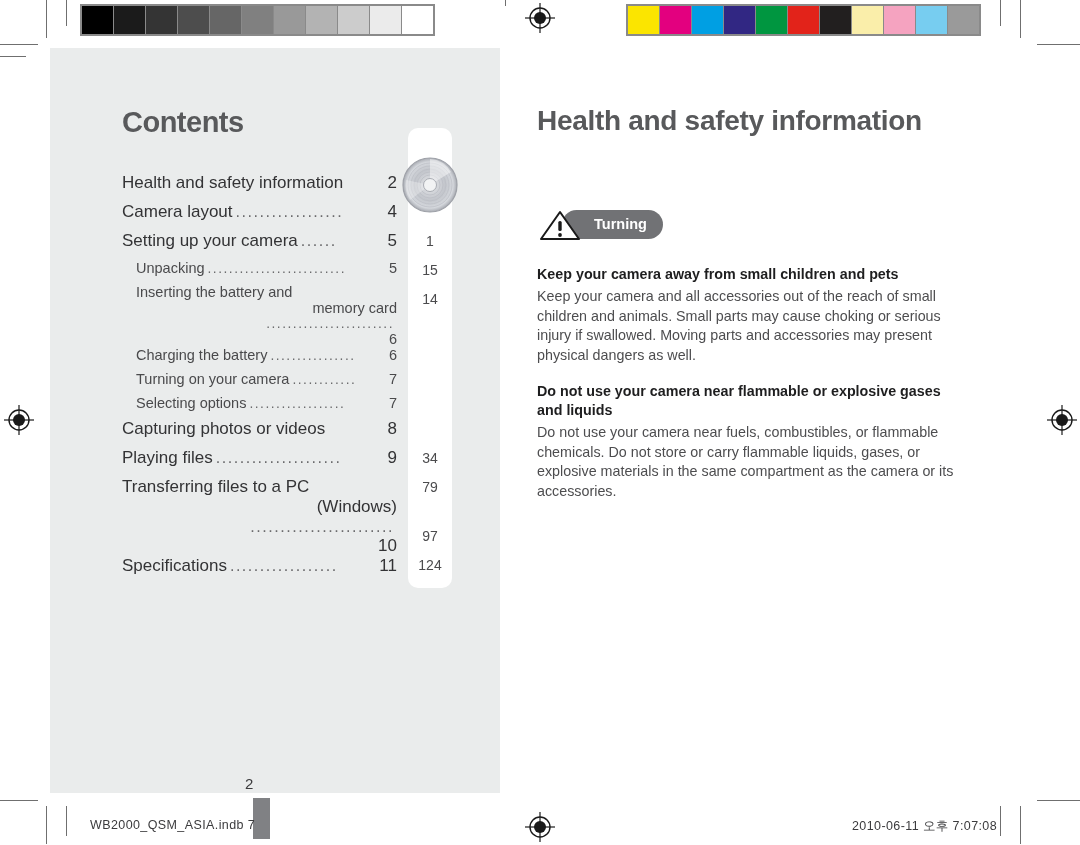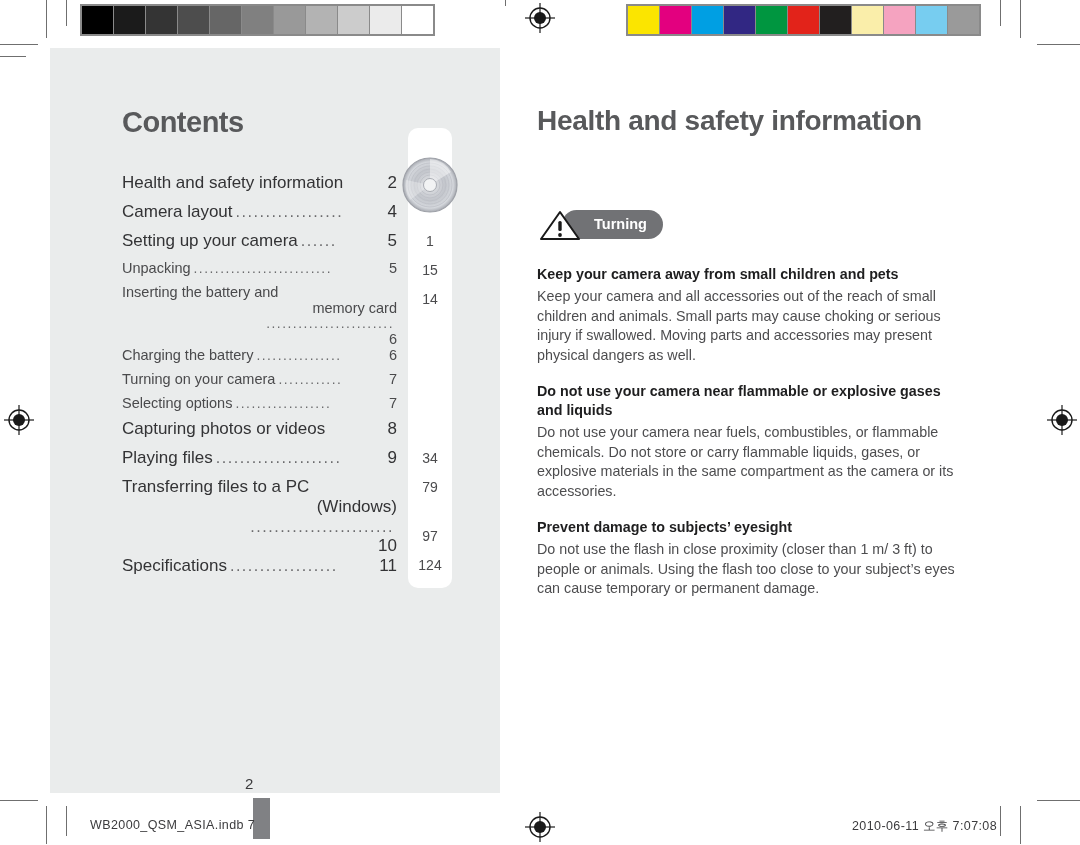--- a/index.html
+++ b/index.html
@@ -79,20 +79,21 @@
     white-space: nowrap;
   }
   .toc-row.level1 {
     font-size: 17px;
     height: 29px;
     color: #333335;
   }
   .toc-row.level2 {
     font-size: 14.5px;
     height: 24px;
+    margin-left: 14px;
     color: #4a4a4c;
   }
   .toc-row .t-label { flex: 0 0 auto; }
   .toc-row .t-dots {
     flex: 1 1 auto;
     overflow: hidden;
     margin: 0 3px;
     color: #6b6b6d;
     letter-spacing: 1.5px;
     font-size: 0.95em;
@@ -443,20 +444,16 @@
 
 <div id="hs-body">
     <div class="hs-section">
       <div class="hs-head">Keep your camera away from small children and pets</div>
       <div class="hs-para">Keep your camera and all accessories out of the reach of small children and animals. Small parts may cause choking or serious injury if swallowed. Moving parts and accessories may present physical dangers as well.</div>
     </div>
     <div class="hs-section">
       <div class="hs-head">Do not use your camera near flammable or explosive gases and liquids</div>
       <div class="hs-para">Do not use your camera near fuels, combustibles, or flammable chemicals. Do not store or carry flammable liquids, gases, or explosive materials in the same compartment as the camera or its accessories.</div>
     </div>
-    <div class="hs-section">
-      <div class="hs-head">Prevent damage to subjects’ eyesight</div>
-      <div class="hs-para">Do not use the flash in close proximity (closer than 1 m/ 3 ft) to people or animals. Using the flash too close to your subject’s eyes can cause temporary or permanent damage.</div>
-    </div>
   </div>
 
 <div class="slug" id="slug-left">WB2000_QSM_ASIA.indb   7</div>
 <div class="slug" id="slug-right">2010-06-11   오후 7:07:08</div>
 
 </body></html>

